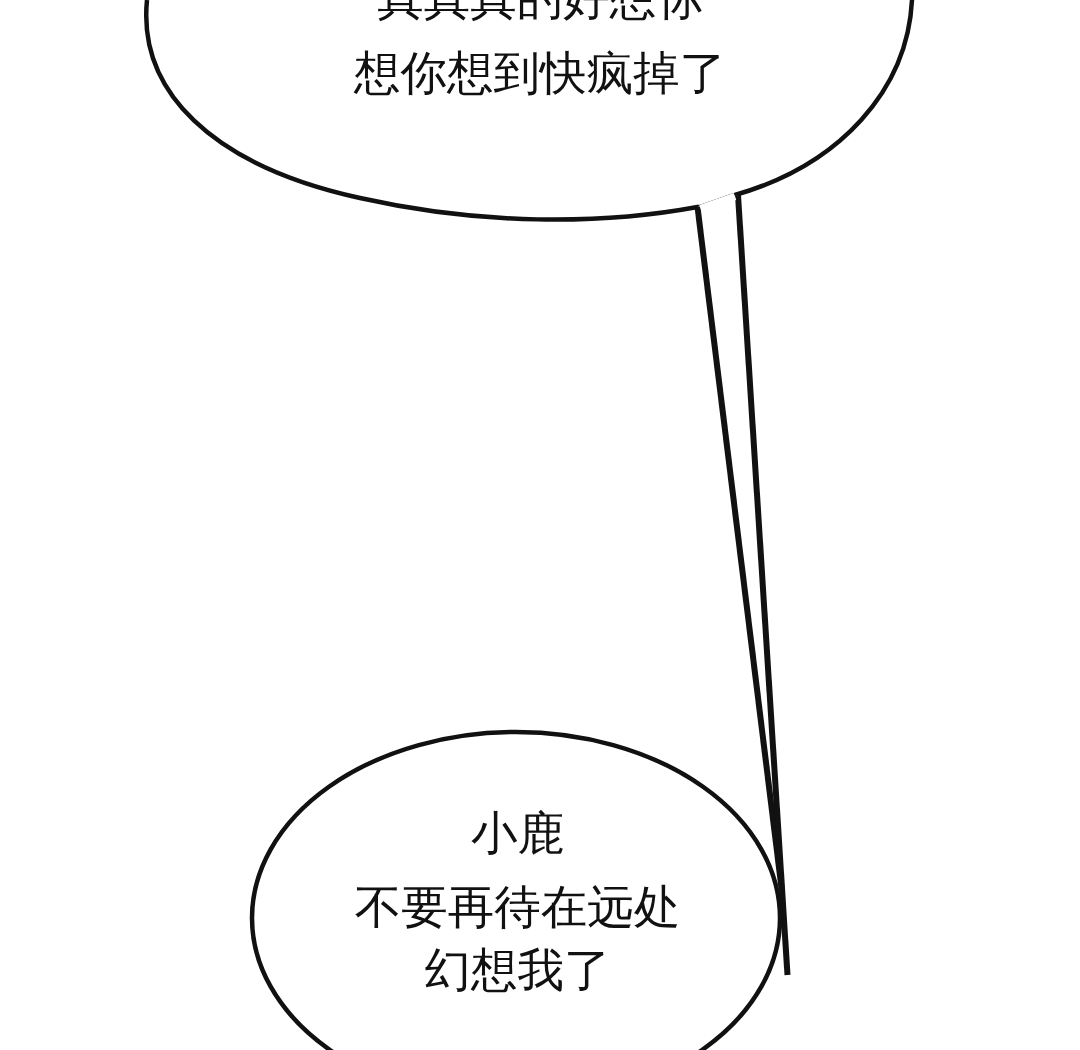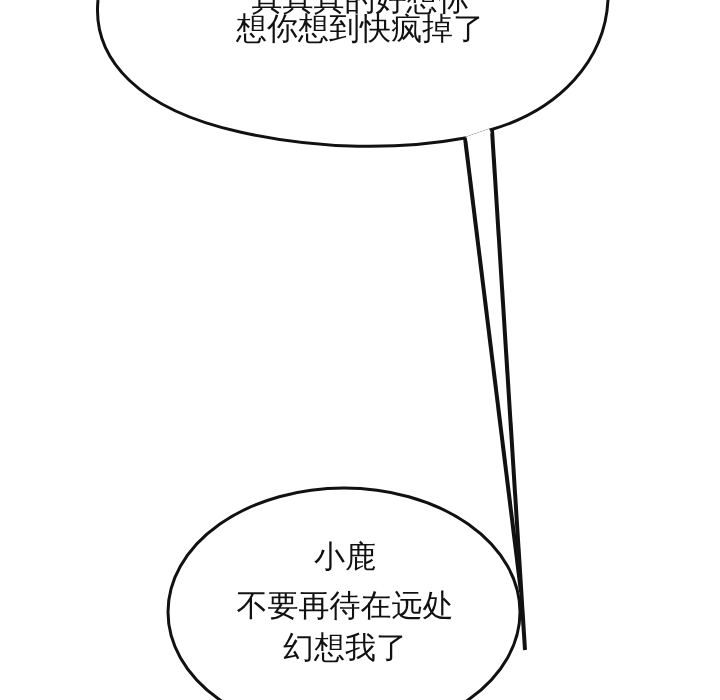--- a/index.html
+++ b/index.html
@@ -35,17 +35,17 @@
 
     <path d="M 467 139 L 490 131" stroke="#ffffff" stroke-width="5" fill="none"></path>
   </g>
 
   <g>
     <ellipse cx="344" cy="612" rx="176" ry="124" fill="#ffffff" stroke="#111111" stroke-width="3"></ellipse>
   </g>
 </svg>
 
 <div class="line" style="top:-16px;">真真真的好想你</div>
-<div class="line" style="top:13px;">想你想到快疯掉了</div>
+<div class="line" style="top:34px;">想你想到快疯掉了</div>
 
 <div class="line" style="top:541px; left:-15px;">小鹿</div>
 <div class="line" style="top:590px; left:-15px;">不要再待在远处</div>
 <div class="line" style="top:632px; left:-15px;">幻想我了</div>
 
 </body></html>

